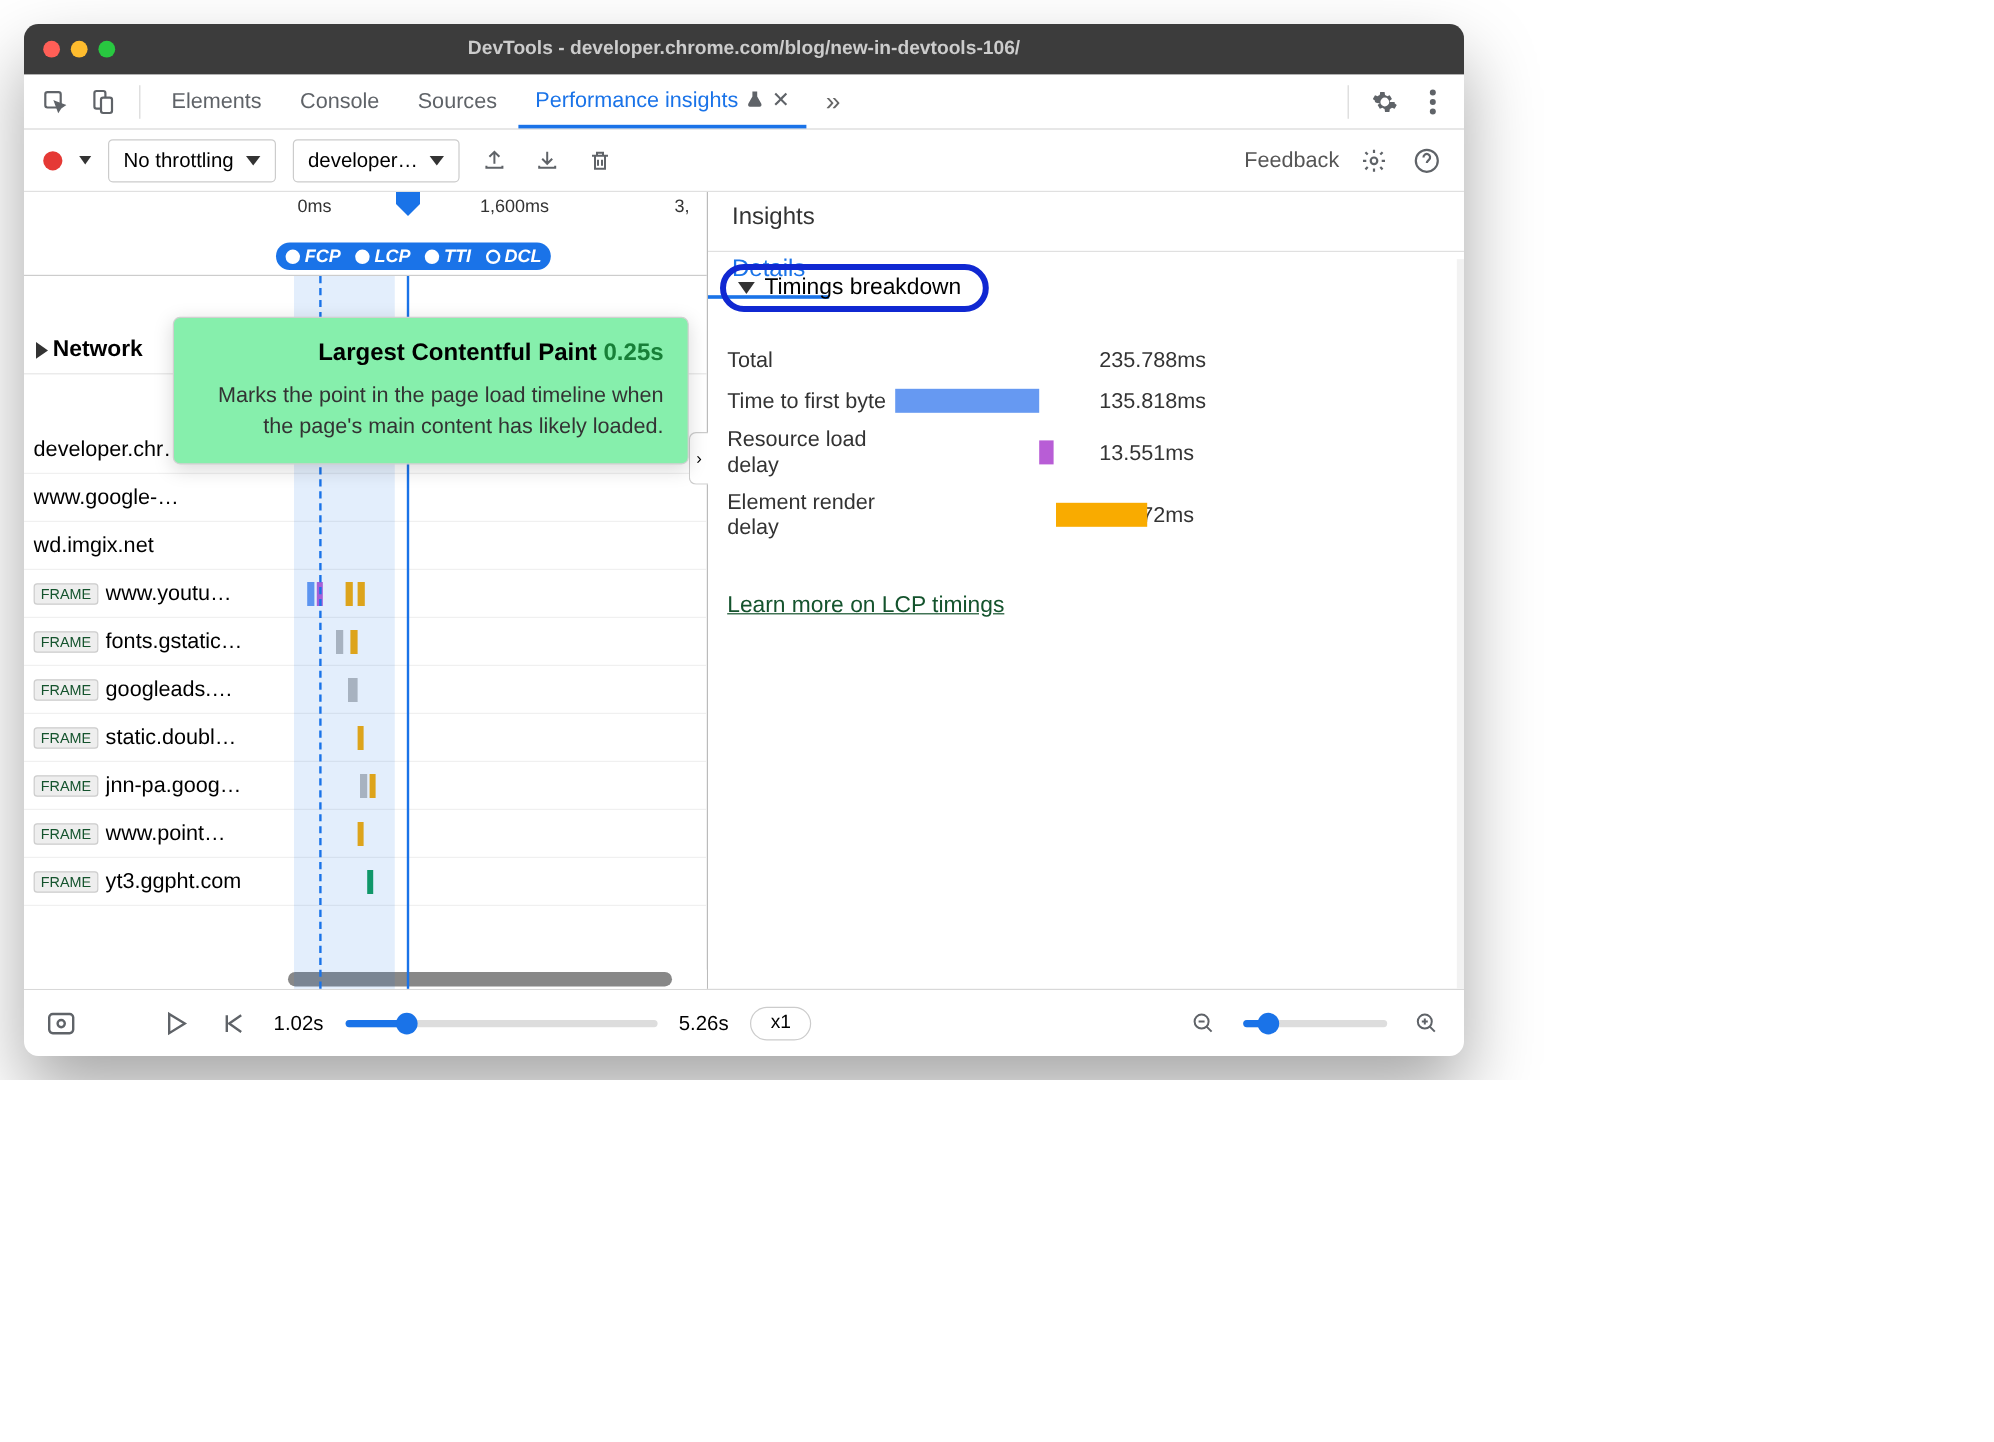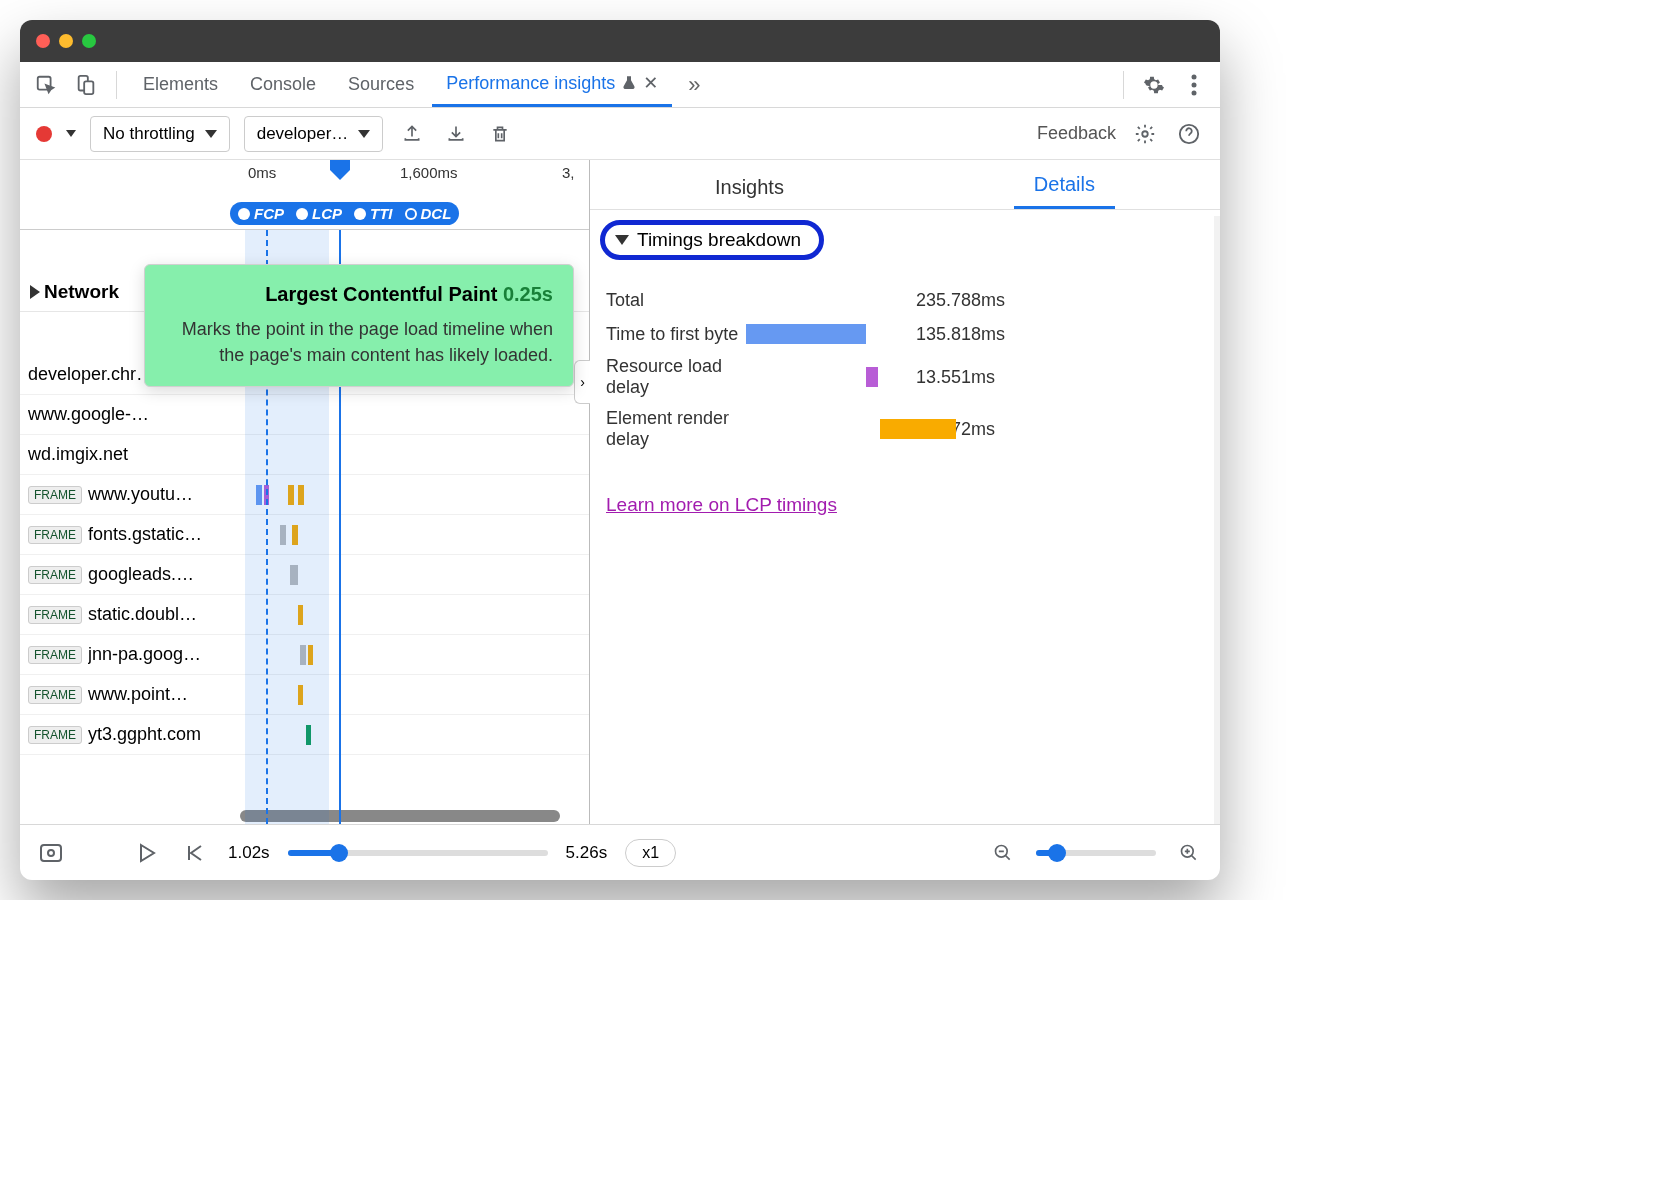--- a/index.html
+++ b/index.html
@@ -45,51 +45,52 @@
 .row .label { width: 200px; overflow: hidden; text-overflow: ellipsis; white-space: nowrap; }
 .timeline-cell { position: absolute; left: 220px; right: 0; top: 0; bottom: 0; }
 .bar { position: absolute; top: 10px; height: 20px; }
 .hscroll { height: 16px; background: #fff; display: flex; }
 .hscroll .track { margin-left: 220px; height: 12px; background: #888; border-radius: 6px; width: 320px; margin-top: 2px; }
 .tooltip { position: absolute; left: 124px; top: 104px; width: 430px; background: #86efac; border: 1px solid #d0d0d0; border-radius: 6px; box-shadow: 0 4px 16px rgba(0,0,0,0.15); padding: 18px 20px; z-index: 20; font-size: 18px; text-align: right; }
 .tooltip .tt-title { font-weight: 700; font-size: 20px; margin-bottom: 10px; }
 .tooltip .tt-time { color: #188038; }
 .tooltip .tt-desc { color: #333; line-height: 1.45; }
 .right { flex: 1; display: flex; flex-direction: column; position: relative; }
-.rtabs { display: flex; justify-content: space-around; border-bottom: 1px solid #e0e0e0; font-size: 20px; height: 50px; align-items: flex-end; }
+.rtabs { display: flex; justify-content: space-around; border-bottom: 1px solid #e0e0e0; font-size: 20px; height: 50px; align-items: flex-start; flex-direction: column; }
 .rtab { padding: 10px 20px; cursor: pointer; color: #333; }
 .rtab.active { color: #1a73e8; border-bottom: 3px solid #1a73e8; font-weight: 500; }
 .highlight-ring { border: 5px solid #1028d2; border-radius: 22px; padding: 4px 18px 4px 10px; display: inline-flex; align-items: center; gap: 8px; margin: 10px; }
 .tri-down { display: inline-block; width: 0; height: 0; border-left: 7px solid transparent; border-right: 7px solid transparent; border-top: 10px solid #333; }
 .timing-body { padding: 4px 16px 16px 16px; }
 .trow { display: flex; align-items: center; margin: 10px 0; font-size: 18px; }
 .tlabel { width: 140px; color: #333; }
 .tbar-wrap { width: 160px; position: relative; height: 24px; }
 .tbar { position: absolute; top: 2px; height: 20px; }
 .tval { margin-left: 10px; color: #333; }
-.learn { color: #a21caf; text-decoration: underline; font-size: 19px; margin: 18px 16px; display: inline-block; cursor: pointer; }
+.learn { color: #14532d; text-decoration: underline; font-size: 19px; margin: 18px 16px; display: inline-block; cursor: pointer; }
 .right-edge { position: absolute; top: 56px; right: 0; width: 6px; bottom: 0; background: #f2f2f2; }
 .right-collapse { position: absolute; left: -16px; top: 200px; width: 16px; height: 44px; border: 1px solid #ccc; border-right: none; border-radius: 6px 0 0 6px; background: #fff; display: flex; align-items: center; justify-content: center; font-size: 14px; cursor: pointer; }
 .footer { height: 56px; border-top: 1px solid #d8d8d8; display: flex; align-items: center; padding: 0 16px; gap: 18px; font-size: 17px; }
 .slider { position: relative; height: 6px; background: #ddd; border-radius: 3px; }
 .slider .fill { position: absolute; height: 6px; background: #1a73e8; border-radius: 3px; }
 .slider .thumb { position: absolute; top: -6px; width: 18px; height: 18px; background: #1a73e8; border-radius: 50%; }
 .pillbtn { border: 1px solid #ccc; border-radius: 16px; padding: 4px 16px; font-size: 16px; cursor: pointer; }
 svg { display: block; }
 </style>
 </head>
 <body>
 
 <div class="window">
   <div class="titlebar">
     <div class="traffic">
       <span class="tl-close"></span>
       <span class="tl-min"></span>
       <span class="tl-max"></span>
     </div>
+    <div class="title-text">DevTools - developer.chrome.com/blog/new-in-devtools-106/</div>
   </div>
 
   <div class="tabbar">
     <div class="icon-btn">
       <svg width="22" height="22" viewBox="0 0 24 24" fill="none" stroke="#5f6368" stroke-width="2">
           <rect x="3" y="3" width="14" height="14" rx="2"></rect>
           <path d="M12 12 l8 3 -3 2 -2 3z" fill="#5f6368"></path>
         </svg>
     </div>
     <div class="icon-btn">

